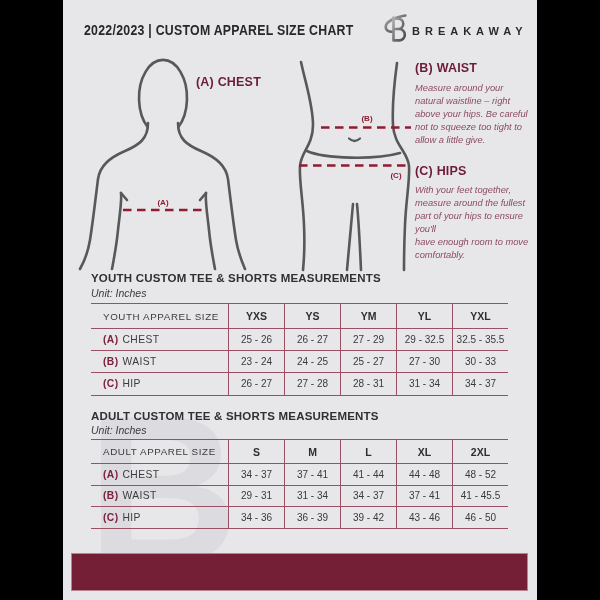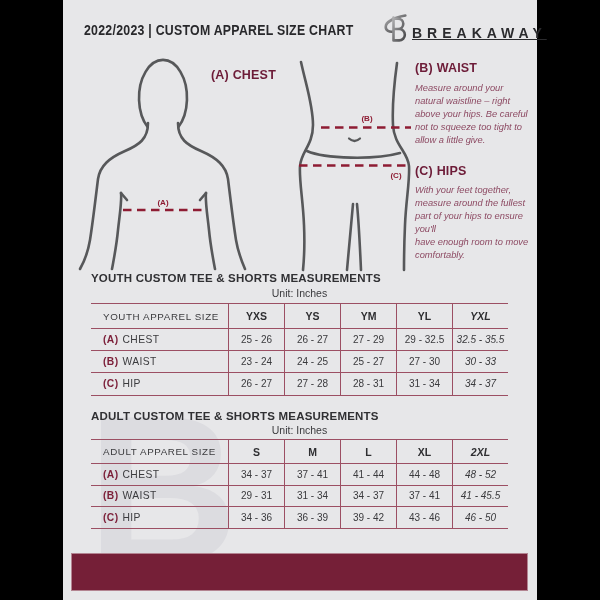--- a/index.html
+++ b/index.html
@@ -9,60 +9,60 @@
   }
   .page{position:absolute;left:63px;top:0;width:474px;height:600px;background:#e7e7e9;}
 
   
   .hdr-title{
     position:absolute;left:21px;top:22px;font-size:14px;font-weight:700;color:#28282b;
     letter-spacing:.3px;white-space:nowrap;transform:scaleX(.88);transform-origin:left top;z-index:2;
   }
   .logo{position:absolute;left:318px;top:13px;width:27px;height:31px;z-index:2;}
   .hdr-brand{
-    position:absolute;left:349px;top:25px;font-size:14px;font-weight:700;color:#2b2b2e;
-    letter-spacing:5px;white-space:nowrap;z-index:2;text-decoration:underline;
+    position:absolute;left:349px;top:25px;font-size:11px;font-weight:700;color:#2b2b2e;
+    letter-spacing:5px;white-space:nowrap;z-index:2;
   }
 
   
   .g-head{position:absolute;font-size:12.5px;font-weight:800;color:#6d1c38;letter-spacing:.2px;z-index:2;}
   .g-body{
     position:absolute;font-size:9.3px;font-style:italic;color:#8d4a63;line-height:1.4;
     white-space:pre-line;z-index:2;
   }
-  #ga-h{left:133px;top:68px;margin-left:15px;} #ga-b{left:133px;top:82px;width:114px;}
+  #ga-h{left:133px;top:75px;} #ga-b{left:133px;top:82px;width:114px;}
   #gb-h{left:352px;top:61px;} #gb-b{left:352px;top:82px;width:118px;}
   #gc-h{left:352px;top:164px;text-align:right;} #gc-b{left:352px;top:184px;width:120px;}
 
   
   .fig-svg{position:absolute;left:0;top:0;width:474px;height:300px;z-index:1;pointer-events:none;}
 
   
   .watermark{
     position:absolute;left:24px;top:385px;font-size:210px;line-height:1;font-weight:700;
     color:#dcdce0;z-index:0;user-select:none;
   }
 
   
   .tbl-title{position:absolute;left:28px;width:417px;text-align:left;font-size:11.5px;
     font-weight:700;color:#303033;letter-spacing:.2px;z-index:2;}
-  .tbl-unit{position:absolute;left:28px;width:417px;text-align:center;font-size:10.5px;
-    color:#3a3a3d;z-index:2;}
+  .tbl-unit{position:absolute;left:28px;width:417px;text-align:left;font-size:10.5px;
+    font-style:italic;color:#3a3a3d;z-index:2;}
   #youth-title{top:272px;} #youth-unit{top:287px;} #youth-table{top:303px;}
   #adult-title{top:410px;} #adult-unit{top:424px;}  #adult-table{top:439px;}
 
   .stable{position:absolute;left:28px;width:417px;display:flex;flex-direction:column;
     border-top:1.5px solid #9c4f63;z-index:2;}
   .srow{display:flex;border-bottom:1.5px solid #9c4f63;align-items:stretch;}
   .youth .srow{height:21.2px;} .youth .srow.head{height:24px;}
   .adult .srow{height:20.6px;} .adult .srow.head{height:23px;}
   .scell-label{width:138px;display:flex;align-items:center;padding-left:12px;box-sizing:border-box;
     border-right:1.2px solid #9c4f63;}
   .scell{flex:1;display:flex;align-items:center;justify-content:center;border-right:1.2px solid #9c4f63;}
-  .srow .scell:last-child{border-right:none;font-style:italic;}
+  .srow .scell:last-child{border-right:none;}
   .hd-label{font-size:9.8px;color:#3b3b3e;letter-spacing:.6px;}
   .hd-size{font-size:10.5px;font-weight:700;color:#2e2e31;}
   .row-label{font-size:10.3px;color:#3b3b3e;letter-spacing:.4px;}
   .row-label .pfx{font-weight:800;color:#7c1f39;margin-right:4px;}
   .val{font-size:10px;color:#3a3a3d;}
 
   
   .bottom-bar{position:absolute;left:8px;top:553px;width:457px;height:38px;background:#751f37;
     border:1px solid rgba(255,255,255,.45);box-sizing:border-box;z-index:3;}
 </style>

